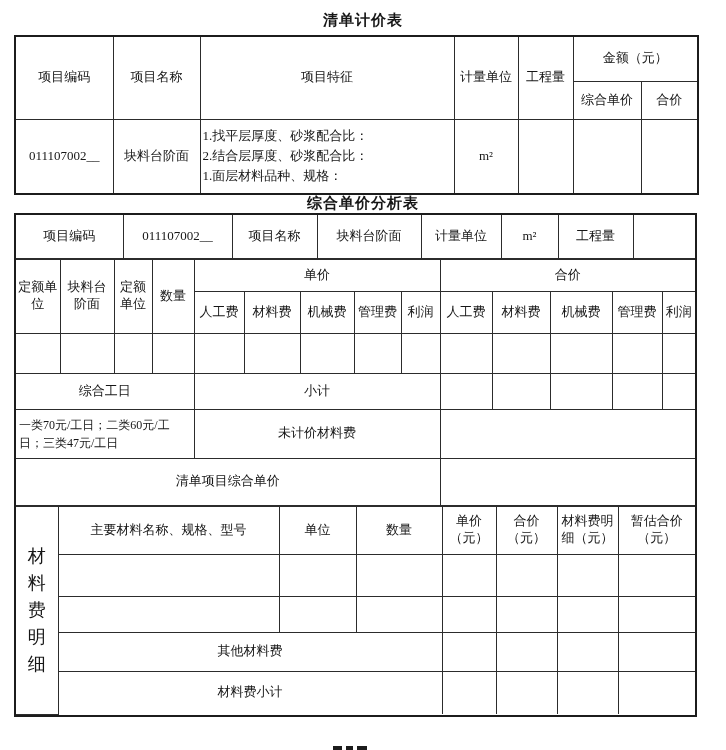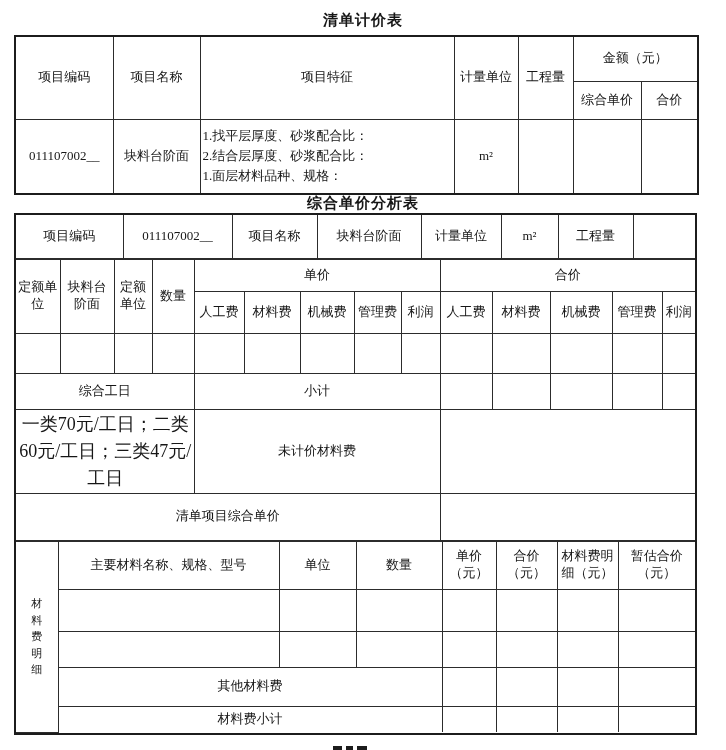--- a/index.html
+++ b/index.html
@@ -37,25 +37,25 @@
     overflow: hidden;
     line-height: 1.3;
     word-break: break-all;
   }
   #pricing-table { border: 2px solid #1c1c1c; }
   #analysis-wrap table td:first-child { border-left: none; }
   #analysis-wrap table td:last-child { border-right: none; }
   #band-info tr:first-child td { border-top: none; }
   #band-matl tr:last-child td { border-bottom: none; }
   .feat-line { text-align: left; line-height: 1.55; }
-  .note-cell { text-align: center; font-size: 18px; line-height: 1.5; padding-left: 3px; }
+  .note-cell { text-align: left; font-size: 12px; line-height: 1.5; padding-left: 3px; }
   .vert span {
     display: inline-block; width: 1em;
     line-height: 1.5; word-break: break-all; white-space: normal;
-    font-size: 11px;
+    font-size: 18px;
     text-align: center;
   }
 
   
   .frag { position: absolute; top: 746px; left: 333px; height: 4px; width: 40px; }
   .frag i { display: inline-block; background: #1c1c1c; height: 4px; margin-right: 4px; vertical-align: top; }
   .frag i:nth-child(1) { width: 9px; }
   .frag i:nth-child(2) { width: 7px; }
   .frag i:nth-child(3) { width: 10px; }
 </style>
@@ -253,21 +253,21 @@
         <td></td>
         <td></td>
       </tr>
       <tr style="height:39px">
         <td colspan="3">其他材料费</td>
         <td></td>
         <td></td>
         <td></td>
         <td></td>
       </tr>
-      <tr style="height:26px">
+      <tr style="height:43px">
         <td colspan="3">材料费小计</td>
         <td></td>
         <td></td>
         <td></td>
         <td></td>
       </tr>
     </tbody>
       </table>
   </div>
 

